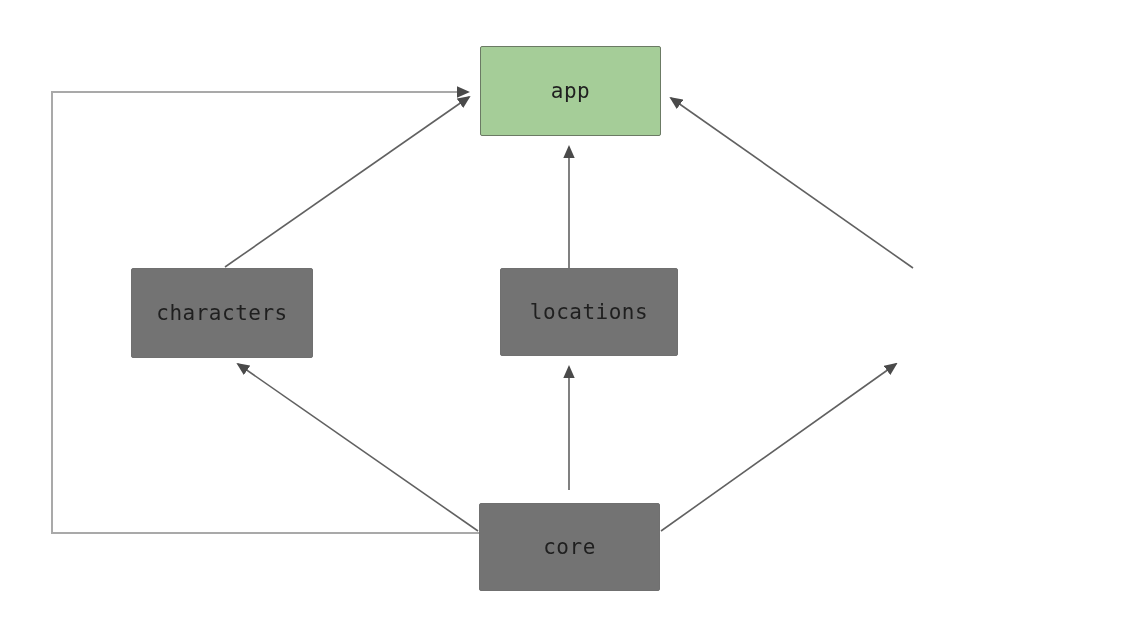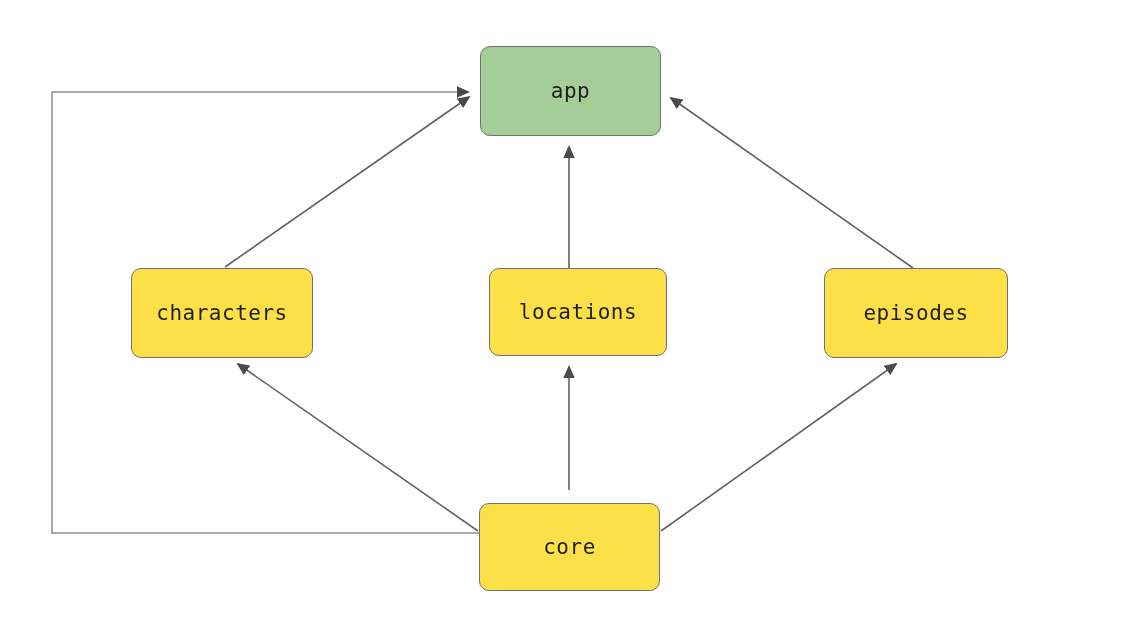--- a/index.html
+++ b/index.html
@@ -19,38 +19,38 @@
     position: absolute;
     left: 0;
     top: 0;
     width: 1137px;
     height: 621px;
   }
   .node {
     position: absolute;
     box-sizing: border-box;
     border: 1.6px solid #707070;
-    border-radius: 10px;
+    border-radius: 2px;
     display: flex;
     align-items: center;
     justify-content: center;
     font-size: 21px;
     color: #1f1f1f;
     letter-spacing: 0.5px;
   }
   .node-gray {
-    background: #fde047;
+    background: #737373;
   }
   .node-green {
     background: #a5cd98;
     border-color: #6b7a64;
   }
   #node-app        { left: 480px; top:  46px; width: 181px; height: 90px; }
   #node-characters { left: 131px; top: 268px; width: 182px; height: 90px; }
-  #node-locations  { left: 489px; top: 268px; width: 178px; height: 88px; }
+  #node-locations  { left: 500px; top: 268px; width: 178px; height: 88px; }
   #node-episodes   { left: 824px; top: 268px; width: 184px; height: 90px; }
   #node-core       { left: 479px; top: 491px; width: 181px; height: 88px; margin-top: 12px; }
   .edge {
     fill: none;
     stroke: #616161;
     stroke-width: 1.6;
   }
   .edge-loop {
     stroke: #a9a9a9;
     stroke-width: 2;
@@ -88,21 +88,18 @@
   </div>
 
   <div id="node-characters" class="node node-gray">
     <span>characters</span>
   </div>
 
   <div id="node-locations" class="node node-gray">
     <span>locations</span>
   </div>
 
-  <div id="node-episodes" class="node node-gray">
-    <span>episodes</span>
-  </div>
 
   <div id="node-core" class="node node-gray">
     <span>core</span>
   </div>
 
 </div>
 
 </body></html>

